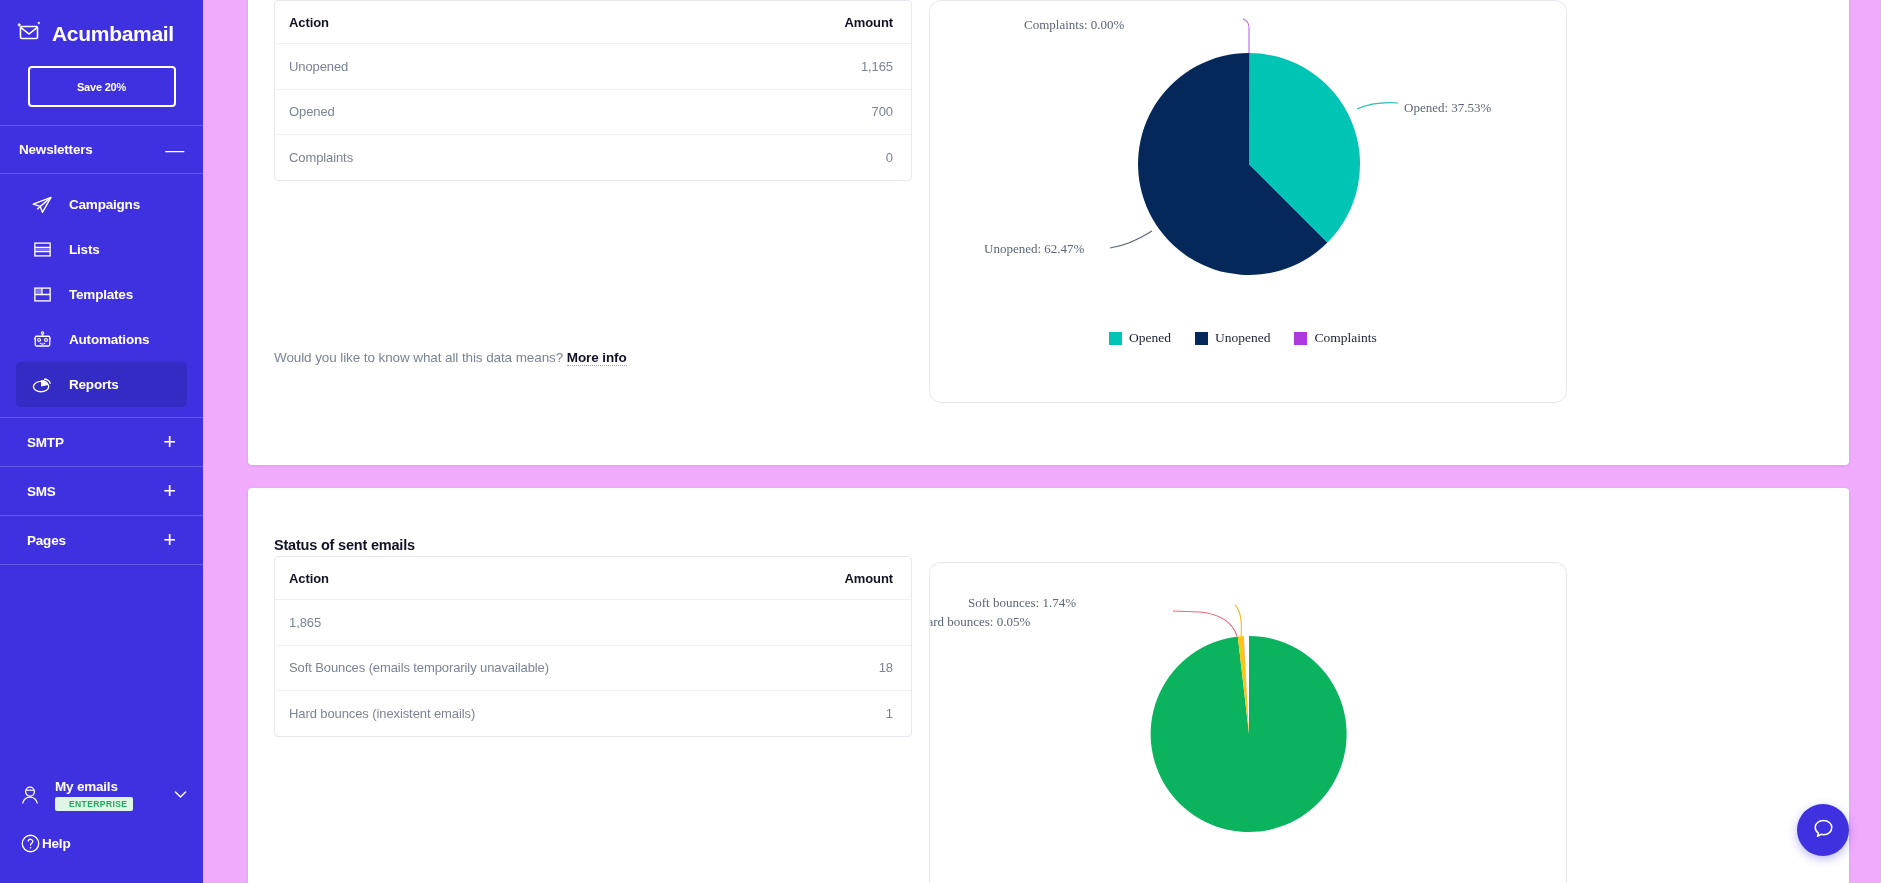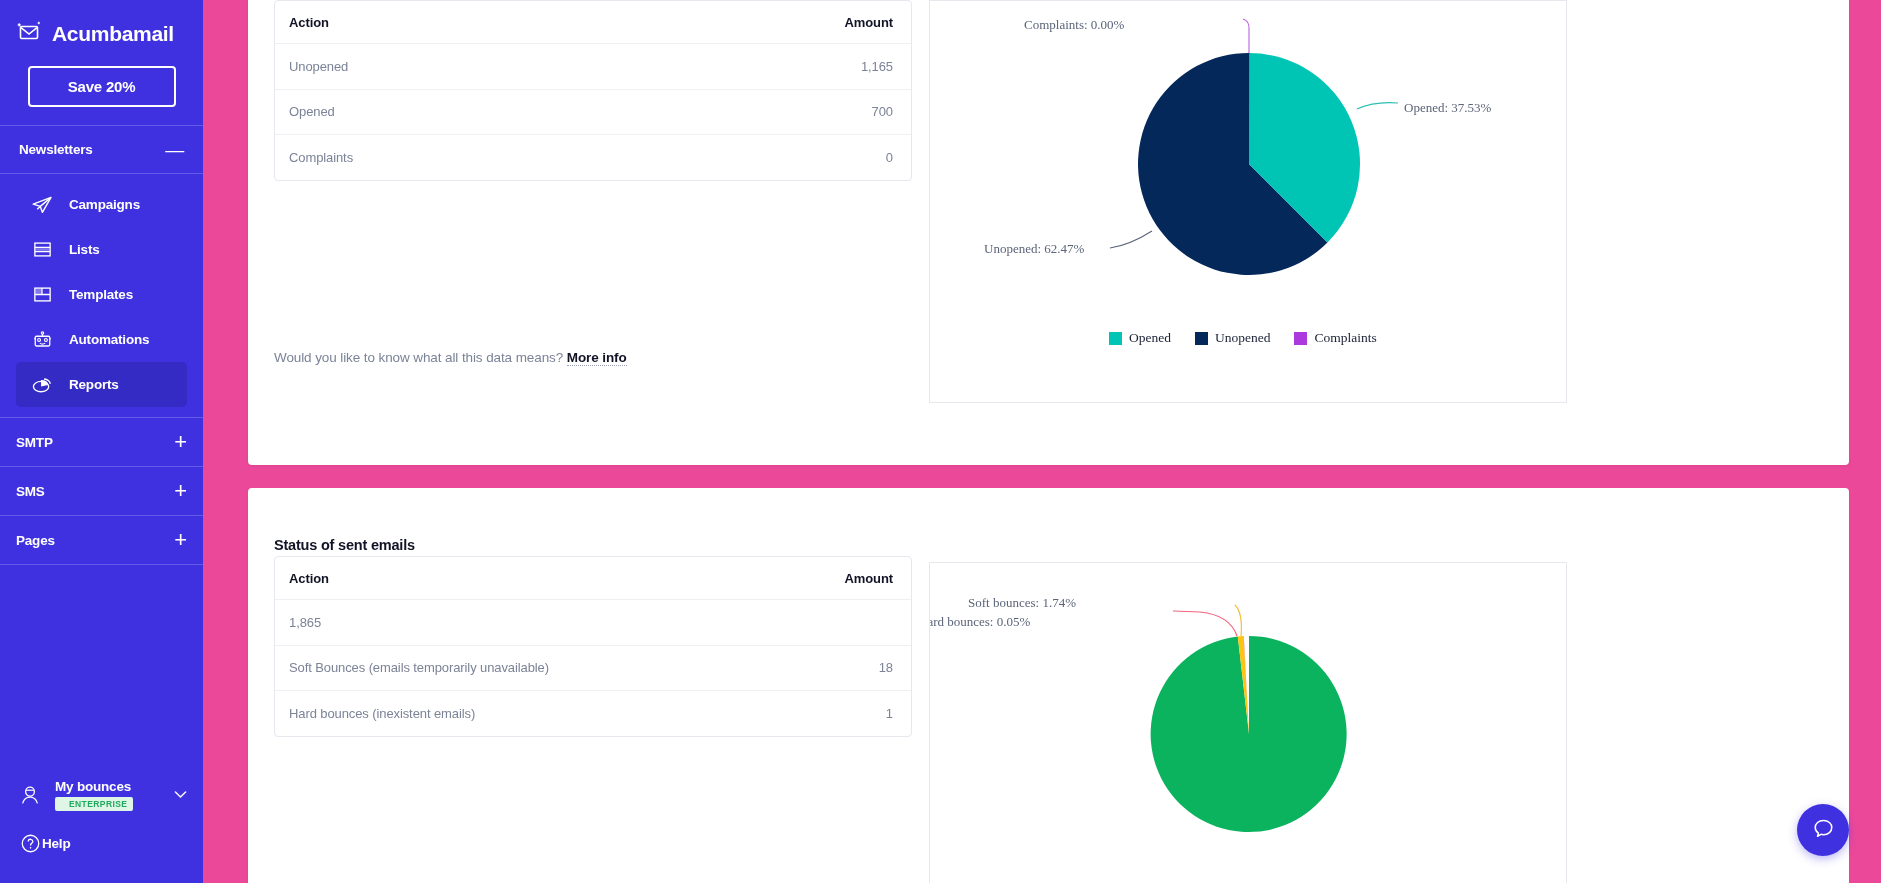--- a/index.html
+++ b/index.html
@@ -25,21 +25,21 @@
   }
   .brand-name {
     font-size: 21px; font-weight: bold; letter-spacing: -0.3px; color: #fff;
   }
   .save-btn {
     margin: 12px auto 0 auto;
     width: 148px; height: 41px;
     border: 2px solid #ffffff; border-radius: 4px;
     background: transparent; color: #ffffff;
     font-family: "Liberation Sans", sans-serif;
-    font-size: 15px; font-weight: bold;
+    font-size: 11px; font-weight: bold;
     letter-spacing: -0.2px;
     cursor: pointer;
     display: flex; align-items: center; justify-content: center;
   }
   .divider { height: 1px; background: rgba(255,255,255,0.20); width: 100%; }
   .section-head {
     display: flex; align-items: center; justify-content: space-between;
     padding: 0 19px; height: 47px;
     font-size: 13.5px; font-weight: bold; letter-spacing: -0.2px;
     cursor: pointer;
@@ -48,21 +48,21 @@
   .nav-item {
     display: flex; align-items: center; gap: 15px;
     height: 45px; margin: 0 16px; padding-left: 14px;
     border-radius: 5px; cursor: pointer;
     font-size: 13.5px; font-weight: bold; letter-spacing: -0.2px;
   }
   .nav-item.active { background: #342ac4; }
   .nav-icon { width: 24px; height: 24px; display: flex; align-items: center; justify-content: center; flex: 0 0 24px; }
   .sb-expand {
     display: flex; align-items: center; justify-content: space-between;
-    padding: 0 16px; height: 48px; cursor: pointer;
+    padding: 0 27px; height: 48px; cursor: pointer;
     font-size: 13.5px; font-weight: bold; letter-spacing: -0.2px;
   }
   .plus { font-size: 22px; font-weight: 300; line-height: 1; }
   .minus { font-size: 19px; font-weight: 300; line-height: 1; }
   .sb-bottom { margin-top: auto; padding-bottom: 18px; }
   .account-row {
     display: flex; align-items: center; gap: 13px;
     padding: 0 16px 0 18px; height: 52px; cursor: pointer;
   }
   .account-text { display: flex; flex-direction: column; gap: 3px; }
@@ -76,21 +76,21 @@
   .help-row {
     display: flex; align-items: center; 
     padding: 0 18px; height: 44px; cursor: pointer;
     font-size: 13.5px; font-weight: bold; letter-spacing: -0.2px;
   }
 
   
   .main {
     position: absolute; left: 203px; top: 0;
     width: 1678px; height: 883px;
-    background: #ec4899;
+    background: #f0abfc;
     overflow: hidden;
   }
   .outer-card {
     position: absolute;
     background: #ffffff;
     border-radius: 4px;
     box-shadow: 0 1px 3px rgba(17,20,40,.09);
   }
   #card-top { left: 45px; top: -240px; width: 1601px; height: 705px; }
   #card-bottom { left: 45px; top: 488px; width: 1601px; height: 600px; }
@@ -126,21 +126,21 @@
   .more-link {
     color: #121326; font-weight: bold;
     border-bottom: 1px dotted #9aa1b2;
     cursor: pointer;
   }
 
   
   .chart-card {
     position: absolute;
     border: 1px solid #e6e8ee;
-    border-radius: 0;
+    border-radius: 12px;
     background: #ffffff;
     overflow: hidden;
     text-align: center;
   }
   .pie-label {
     position: absolute;
     font-family: "Liberation Serif", serif;
     font-size: 13px;
     color: #5b6478;
     white-space: nowrap;
@@ -277,21 +277,21 @@
     <div class="sb-bottom">
       <div class="account-row">
         <span class="nav-icon">
           <svg width="24" height="24" viewBox="0 0 24 24" fill="none">
             <path d="M7.6 8.6 a4.4 4.4 0 0 1 8.8 0 c0 2.6 -2 4.6 -4.4 4.6 S7.6 11.2 7.6 8.6Z" stroke="#fff" stroke-width="1.3"></path>
             <path d="M7.9 7.2 h8.2" stroke="#fff" stroke-width="1.2"></path>
             <path d="M4.6 20.4 c1.1 -4 3.9 -6.2 7.4 -6.2 s6.3 2.2 7.4 6.2" stroke="#fff" stroke-width="1.3" fill="none"></path>
           </svg>
         </span>
         <span class="account-text">
-          <span class="account-name">My bounces</span>
+          <span class="account-name">My emails</span>
           <span class="badge">ENTERPRISE</span>
         </span>
         <span class="chev">
           <svg width="13" height="9" viewBox="0 0 13 9" fill="none">
               <path d="M1.4 2 L6.5 7 L11.6 2" stroke="#fff" stroke-width="1.6" stroke-linecap="round" fill="none"></path>
             </svg>
         </span>
       </div>
       <div class="help-row">
         <span class="nav-icon">

